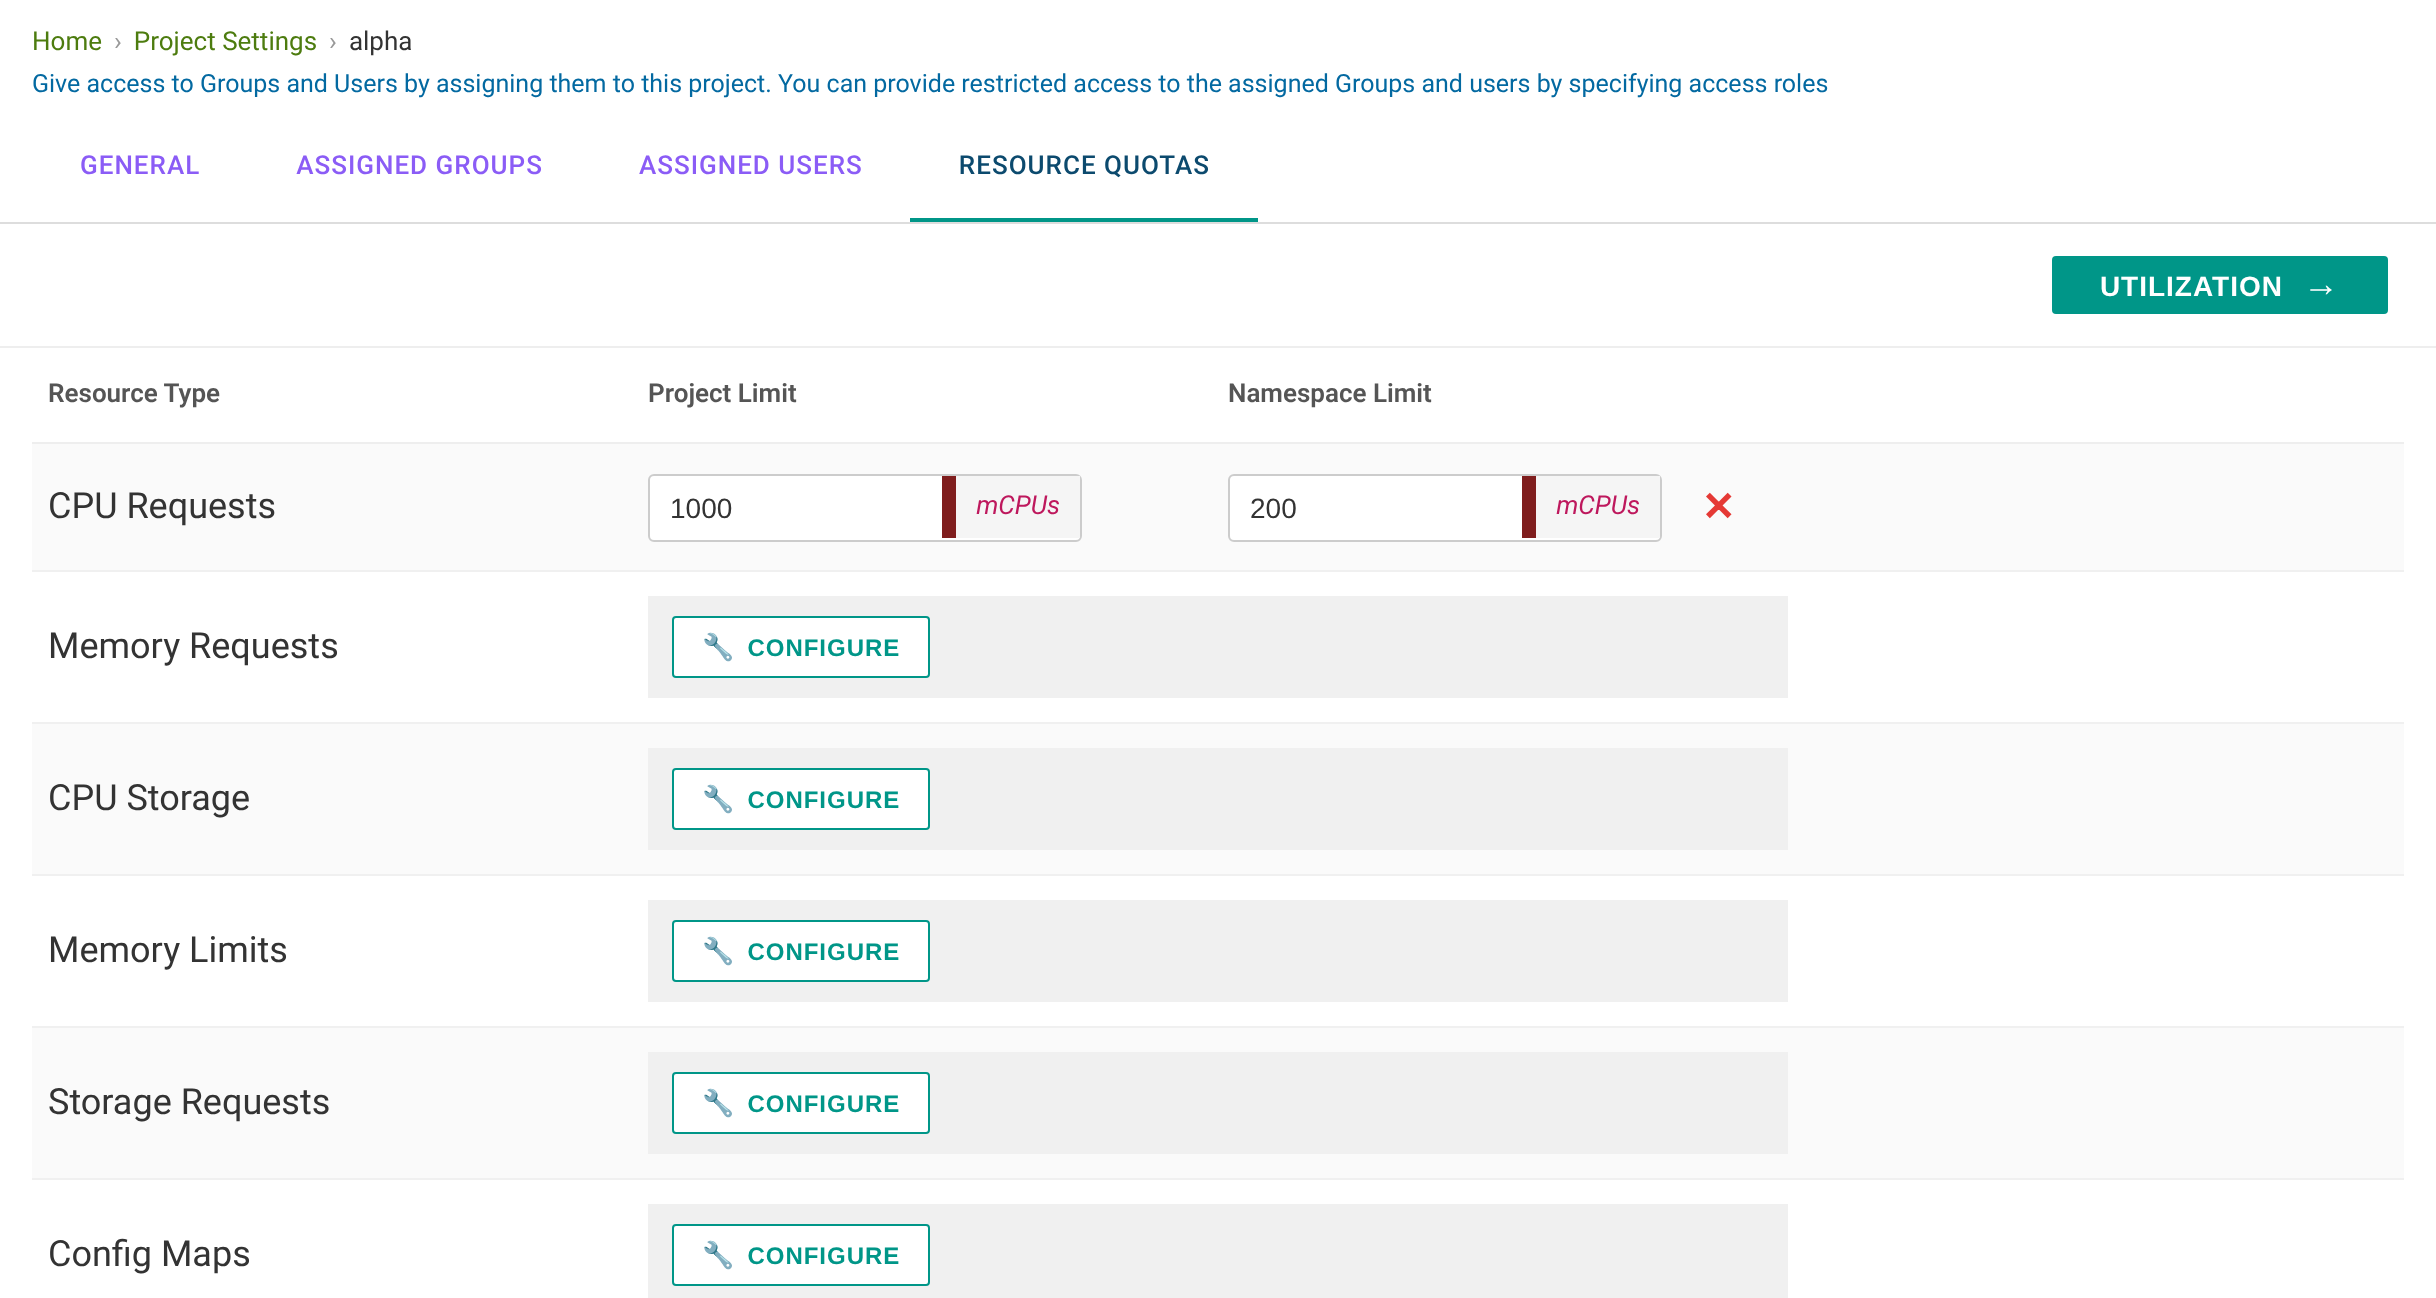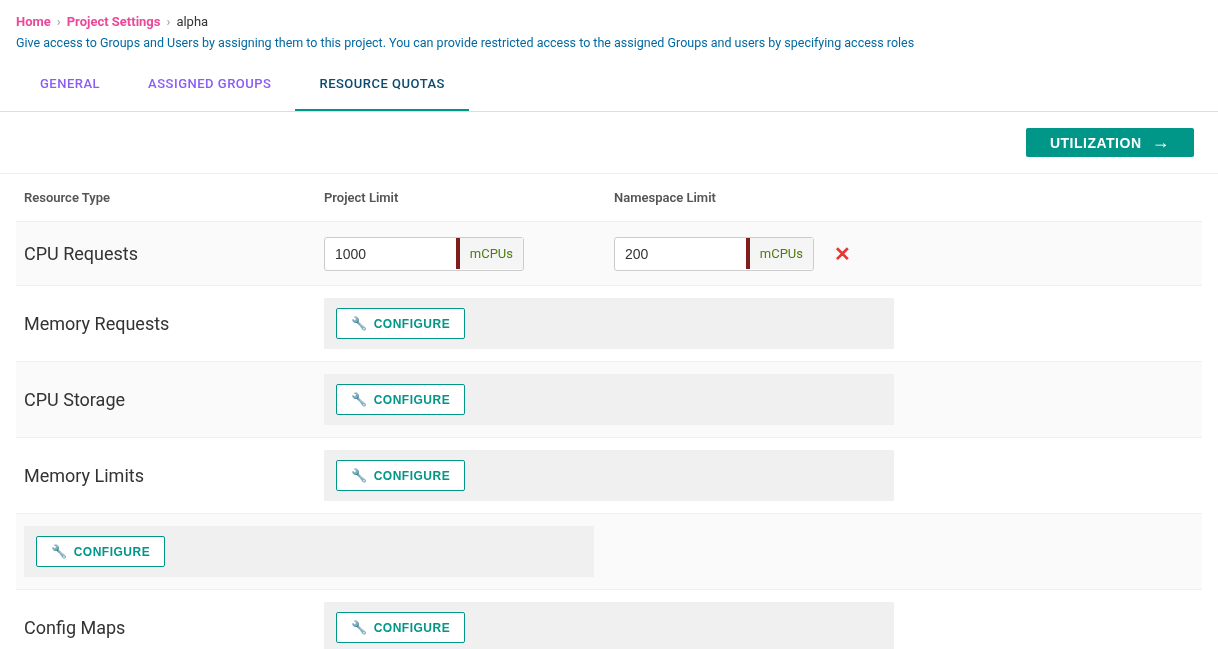--- a/index.html
+++ b/index.html
@@ -20,23 +20,22 @@
     }
     .breadcrumb {
       display: flex;
       align-items: center;
       gap: 6px;
       font-size: 13px;
       color: #555;
       margin-bottom: 6px;
     }
     .breadcrumb a {
-      color: #ec4899;
+      color: #4d7c0f;
       text-decoration: none;
-      font-weight: bold;
     }
     .breadcrumb .sep {
       color: #999;
     }
     .breadcrumb .current {
       color: #333;
     }
     .subtitle {
       font-size: 12.5px;
       color: #0369a1;
@@ -115,39 +114,40 @@
       font-size: 18px;
       color: #333;
       font-weight: 400;
     }
     .input-group {
       display: flex;
       align-items: center;
       border: 1px solid #ccc;
       border-radius: 3px;
       background: #fff;
-      width: 200px;
+      width: 217px;
     }
     .input-group input {
       flex: 1;
       border: none;
       outline: none;
       padding: 8px 10px;
       font-size: 14px;
       color: #333;
       background: transparent;
       min-width: 0;
     }
     .input-group .unit {
       padding: 8px 10px;
-      color: #4d7c0f;
+      color: #be185d;
       font-size: 13px;
       background: #f5f5f5;
-      border-left: 4px solid #7f1d1d;
+      border-left: 7px solid #7f1d1d;
       white-space: nowrap;
+      font-style: italic;
     }
     .configure-cell-inner {
       background: #f0f0f0;
       width: 570px;
       padding: 10px 12px;
       display: flex;
       align-items: center;
     }
     .configure-btn {
       background: #fff;
@@ -197,20 +197,21 @@
       <a>Project Settings</a>
       <span class="sep">›</span>
       <span class="current">alpha</span>
     </div>
     <div class="subtitle">Give access to Groups and Users by assigning them to this project. You can provide restricted access to the assigned Groups and users by specifying access roles</div>
   </div>
 
   <div class="tabs-bar">
     <div class="tab">GENERAL</div>
     <div class="tab">ASSIGNED GROUPS</div>
+    <div class="tab">ASSIGNED USERS</div>
     <div class="tab active">RESOURCE QUOTAS</div>
   </div>
 
   <div class="utilization-bar">
     <button class="utilization-btn">
       <span>UTILIZATION</span>
       <span class="arrow-icon">→</span>
     </button>
   </div>
 
@@ -264,20 +265,21 @@
       <span class="resource-name">Memory Limits</span>
       <div class="configure-cell-inner">
         <button class="configure-btn">
           <span class="wrench-icon">🔧</span>
           <span>CONFIGURE</span>
         </button>
       </div>
     </div>
 
     <div class="table-row">
+      <span class="resource-name">Storage Requests</span>
       <div class="configure-cell-inner">
         <button class="configure-btn">
           <span class="wrench-icon">🔧</span>
           <span>CONFIGURE</span>
         </button>
       </div>
     </div>
 
     <div class="table-row">
       <span class="resource-name">Config Maps</span>

